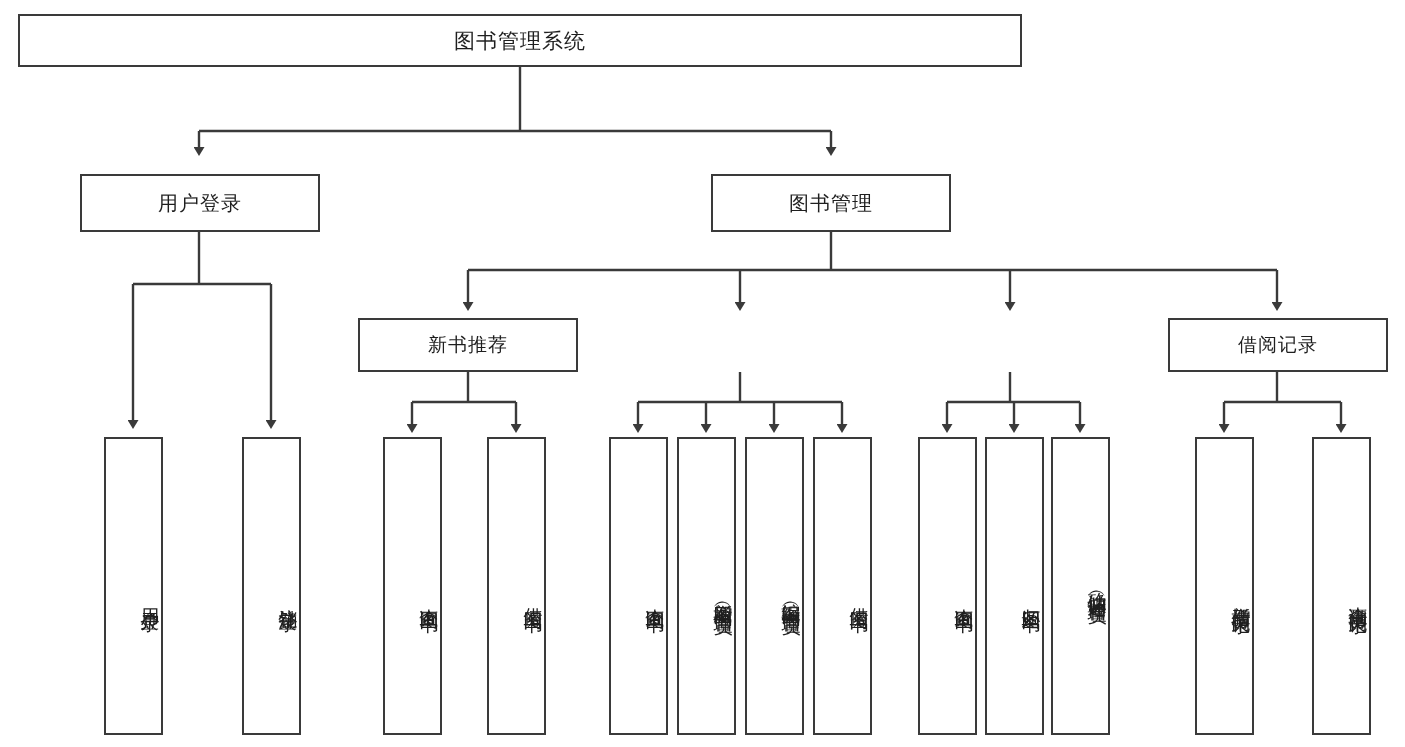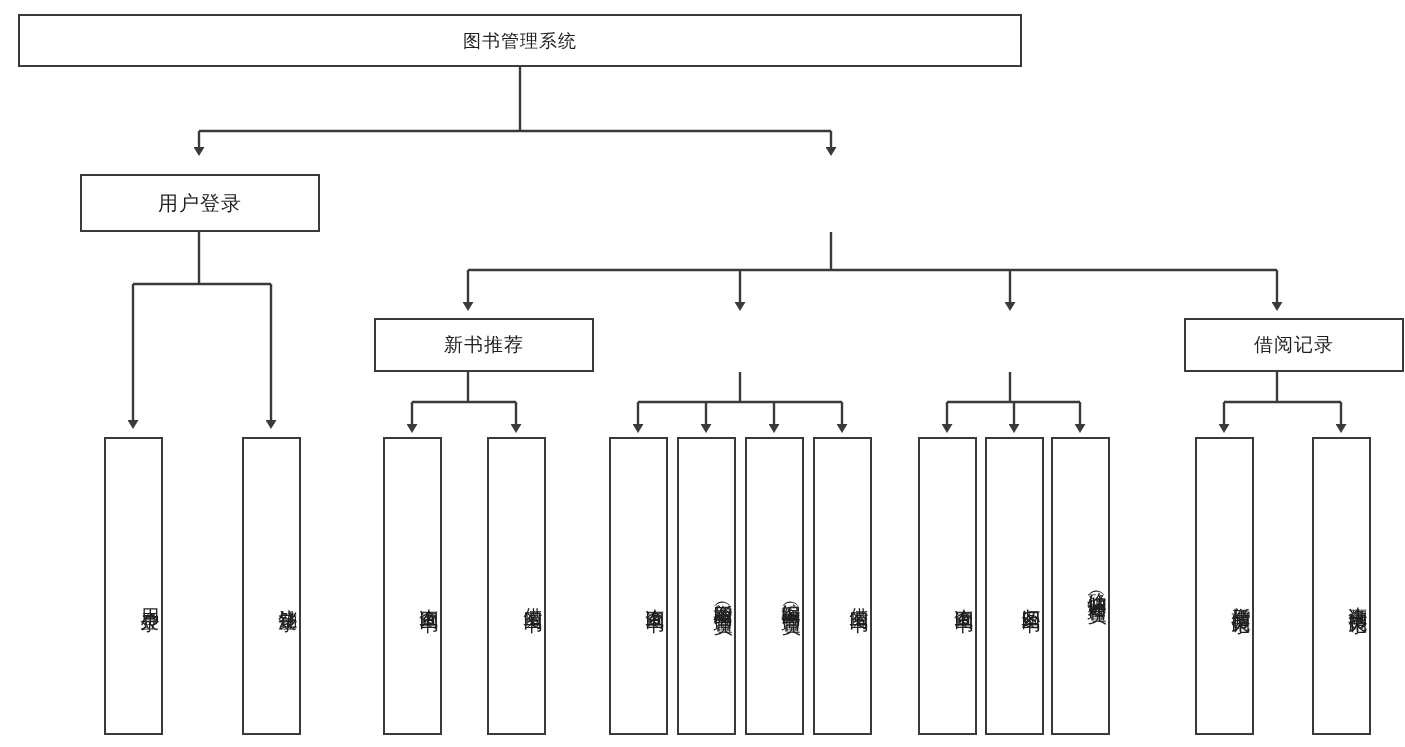--- a/index.html
+++ b/index.html
@@ -33,31 +33,30 @@
     background: #ffffff;
     border: 2px solid #3a3a3a;
     display: flex;
     align-items: center;
     justify-content: center;
     text-align: center;
     color: #1f1f1f;
     z-index: 2;
   }
   .node.root {
-    font-size: 18px;
+    font-size: 21px;
     letter-spacing: 1px;
   }
   .node.level1 {
     font-size: 20px;
     letter-spacing: 1px;
   }
   .node.level2 {
     font-size: 19px;
     letter-spacing: 1px;
-    margin-left: 16px;
   }
   .node.leaf {
     font-size: 19px;
     writing-mode: vertical-rl;
     text-orientation: upright;
     line-height: 1.12;
     letter-spacing: 2px;
     padding: 6px 0;
     align-items: flex-start;
     justify-content: center;
@@ -132,20 +131,23 @@
     </g>
   </svg>
 
   <div class="node root" style="left:18px; top:14px; width:1004px; height:53px;">
     <span>图书管理系统</span>
   </div>
 
   <div class="node level1" style="left:80px; top:174px; width:240px; height:58px;">
     <span>用户登录</span>
   </div>
+  <div class="node level1" style="left:711px; top:174px; width:240px; height:58px;">
+    <span>图书管理</span>
+  </div>
 
   <div class="node level2" style="left:358px; top:318px; width:220px; height:54px;">
     <span>新书推荐</span>
   </div>
   <div class="node level2" style="left:1168px; top:318px; width:220px; height:54px;">
     <span>借阅记录</span>
   </div>
 
   <div class="node leaf" style="left:104px; top:437px; width:59px; height:298px;">
     <span class="vtext">用户登录</span>

